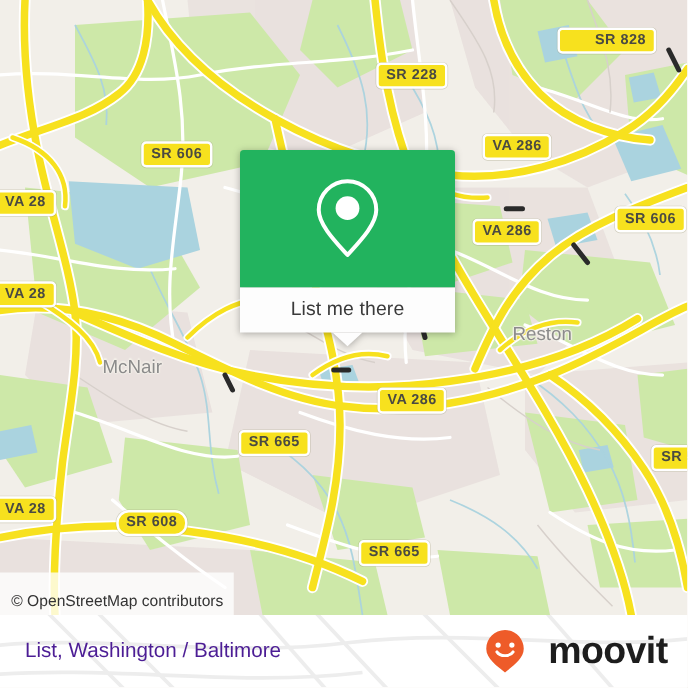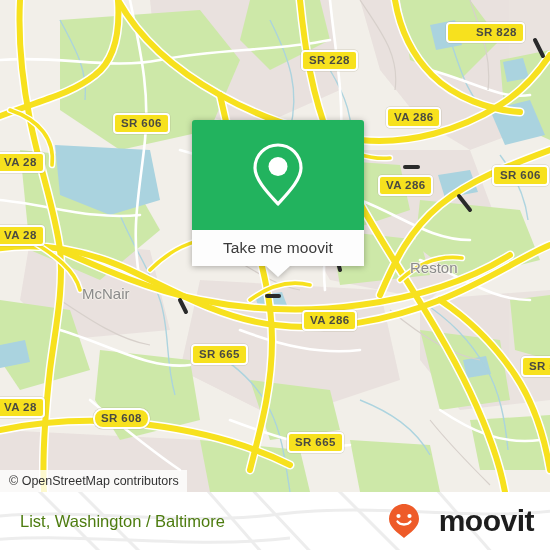--- a/index.html
+++ b/index.html
@@ -100,42 +100,42 @@
   }
 
   
   #osm-attr {
     position: absolute;
     left: 0;
     bottom: 0;
     background: rgba(255,255,255,0.78);
     color: #333333;
     font-size: 12.5px;
-    padding: 4px 8px 4px 9px;
+    padding: 16px 8px 4px 9px;
     line-height: 14px;
     white-space: nowrap;
   }
 
   
   #footer {
     position: absolute;
     left: 0;
     top: 492px;
     width: 550px;
     height: 58px;
     background: #ffffff;
     overflow: hidden;
   }
   #footer-watermark { position:absolute; left:0; top:0; width:550px; height:58px; }
   #footer-title {
     position: absolute;
     left: 20px;
     top: 50%;
     transform: translateY(-50%);
-    color: #4d7c0f;
+    color: #4c1d95;
     font-size: 16.5px;
     white-space: nowrap;
   }
   #brand {
     position: absolute;
     right: 16px;
     top: 50%;
     transform: translateY(-50%);
     display: flex;
     align-items: center;
@@ -315,21 +315,21 @@
     <div class="shield" style="left:287px; top:432px;">SR 665</div>
 
     <div id="popup">
       <div id="popup-green">
         <svg width="58" height="70" viewBox="0 0 58 70">
           <path d="M29 5 C16.3 5 6 15.3 6 28 C6 40 20 54 29 64 C38 54 52 40 52 28 C52 15.3 41.7 5 29 5 Z" fill="none" stroke="#ffffff" stroke-width="3.2" stroke-linejoin="round"></path>
           <circle cx="29" cy="26.5" r="9.5" fill="#ffffff"></circle>
         </svg>
       </div>
       <div id="popup-white">
-        <span id="popup-label">Take me moovit</span>
+        <span id="popup-label">List me there</span>
         <div id="popup-tail"></div>
       </div>
     </div>
 
     <div id="osm-attr">© OpenStreetMap contributors</div>
   </div>
 
   <div id="footer">
     <svg id="footer-watermark" viewBox="0 0 550 58">
       <g stroke="#ededed" stroke-width="3" fill="none">

